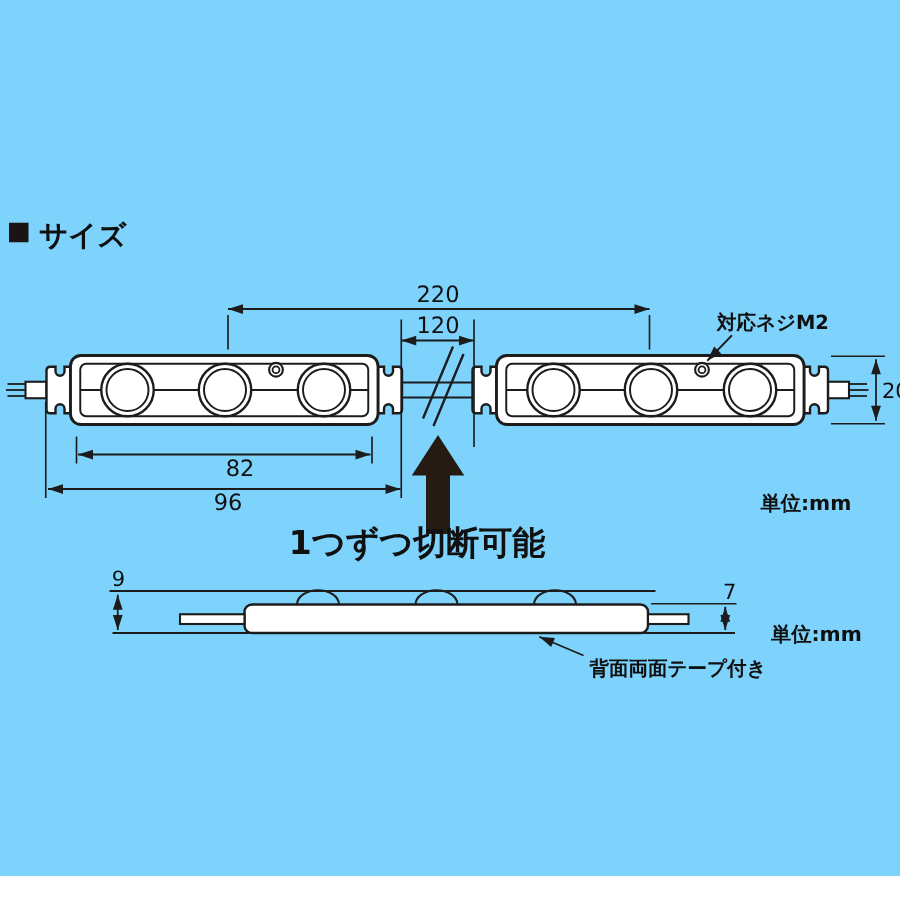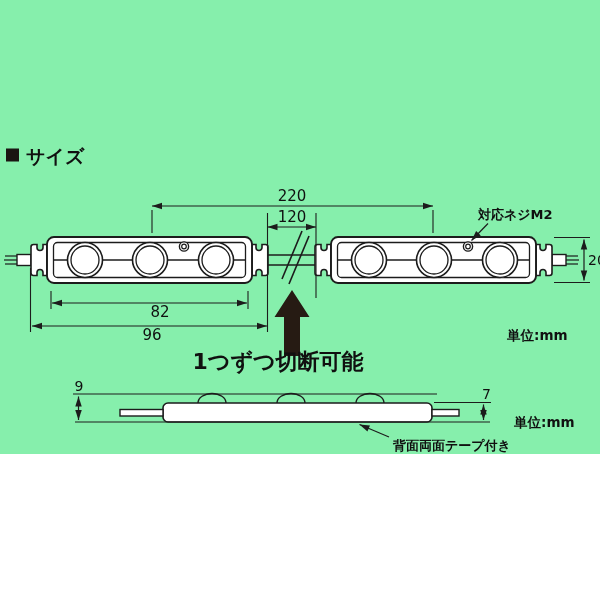--- a/index.html
+++ b/index.html
@@ -1,16 +1,16 @@
 <!DOCTYPE html>
 <html><head>
 <meta charset="utf-8">
 <style>
   html,body{margin:0;padding:0;background:#fff;}
-  .canvas{position:relative;width:600px;height:454px;background:#86efac;overflow:hidden;}
+  .canvas{position:relative;width:600px;height:584px;background:#7dd3fc;overflow:hidden;}
   svg{position:absolute;left:0;top:0;}
   .ln{stroke:#1c1c1c;fill:none;}
   .f{fill:#ffffff;}
   .w18{stroke-width:1.9;}
   .w16{stroke-width:1.6;}
   .w14{stroke-width:1.4;}
   .w13{stroke-width:1.3;}
   .w12{stroke-width:1.2;}
   .ext{stroke:#1c1c1c;stroke-width:1.1;fill:none;}
   .dim{stroke:#1c1c1c;stroke-width:1.2;fill:none;

